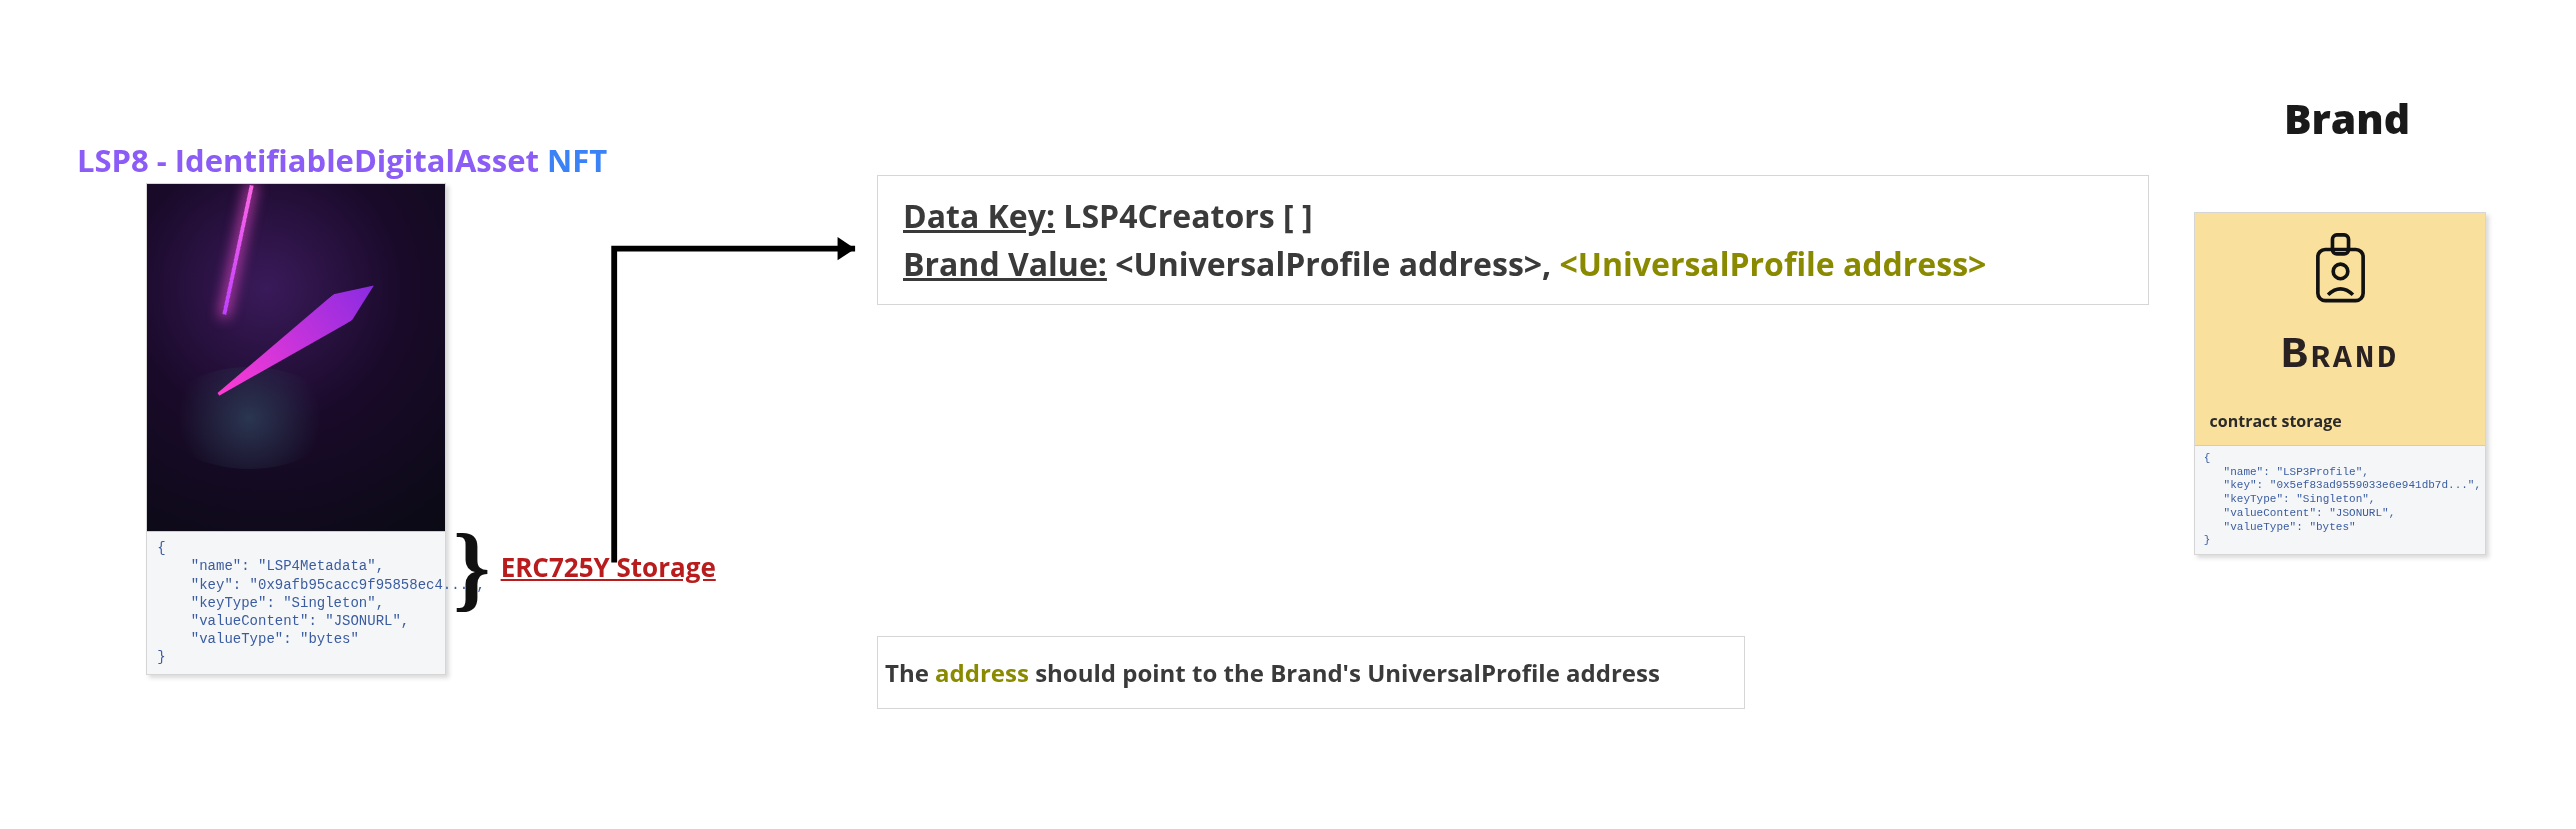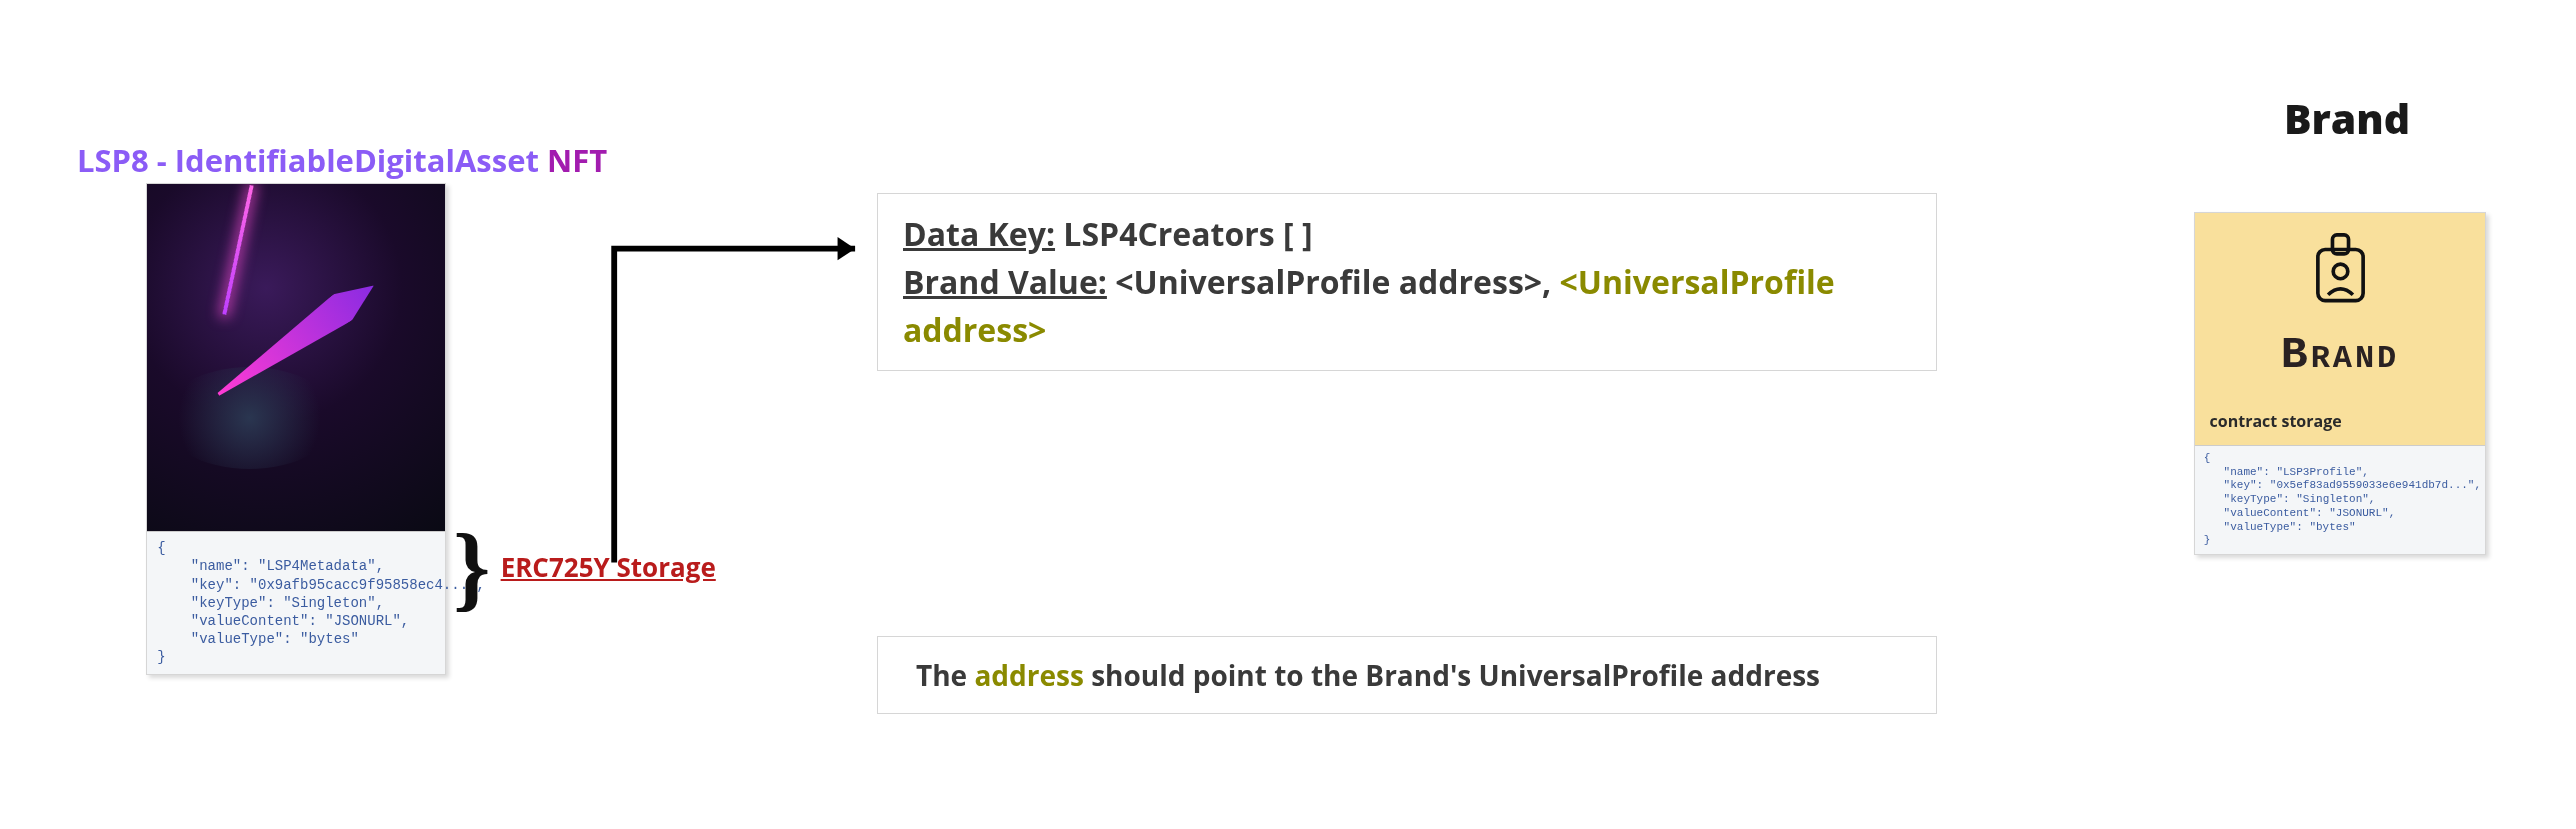--- a/index.html
+++ b/index.html
@@ -13,21 +13,21 @@
     position: relative;
   }
   .title-nft {
     position: absolute;
     left: 77px;
     top: 139px;
     font-size: 31px;
     font-weight: 700;
   }
   .title-nft .purple { color: #8b5cf6; }
-  .title-nft .black { color: #a21caf; }
+  .title-nft .black { color: #3b82f6; }
   .nft-card {
     position: absolute;
     left: 146px;
     top: 183px;
     width: 300px;
     border: 1.5px solid #d6d6d6;
     box-shadow: 2.9px 2.9px 4.4px rgba(0,0,0,0.15);
     background: #fff;
   }
   .nft-image {
@@ -93,40 +93,39 @@
     left: 585px;
     top: 212px;
     width: 292px;
     height: 358px;
     pointer-events: none;
   }
   .data-box {
     position: absolute;
     left: 877px;
     top: 175px;
-    width: 1060px;
+    width: 1272px;
     border: 1.5px solid #d6d6d6;
     padding: 16px 25px;
     font-size: 32px;
     color: #3a3a3a;
     line-height: 1.5;
     background: #fff;
-    margin-top: 18px;
   }
   .data-box .label { font-weight: 700; text-decoration: underline; }
   .data-box .val   { font-weight: 700; }
   .data-box .olive { color: #8a8a00; }
   .hint-box {
     position: absolute;
     left: 877px;
     top: 636px;
-    width: 1060px;
-    border: 1.5px solid #d6d6d6;
-    padding: 19px 38px;
-    font-size: 28px;
+    width: 868px;
+    border: 1.5px solid #d6d6d6;
+    padding: 19px 7px;
+    font-size: 24px;
     font-weight: 700;
     color: #3a3a3a;
     background: #fff;
   }
   .hint-box .olive { color: #8a8a00; }
   .brand-title {
     position: absolute;
     left: 2164px;
     top: 95px;
     width: 366px;

